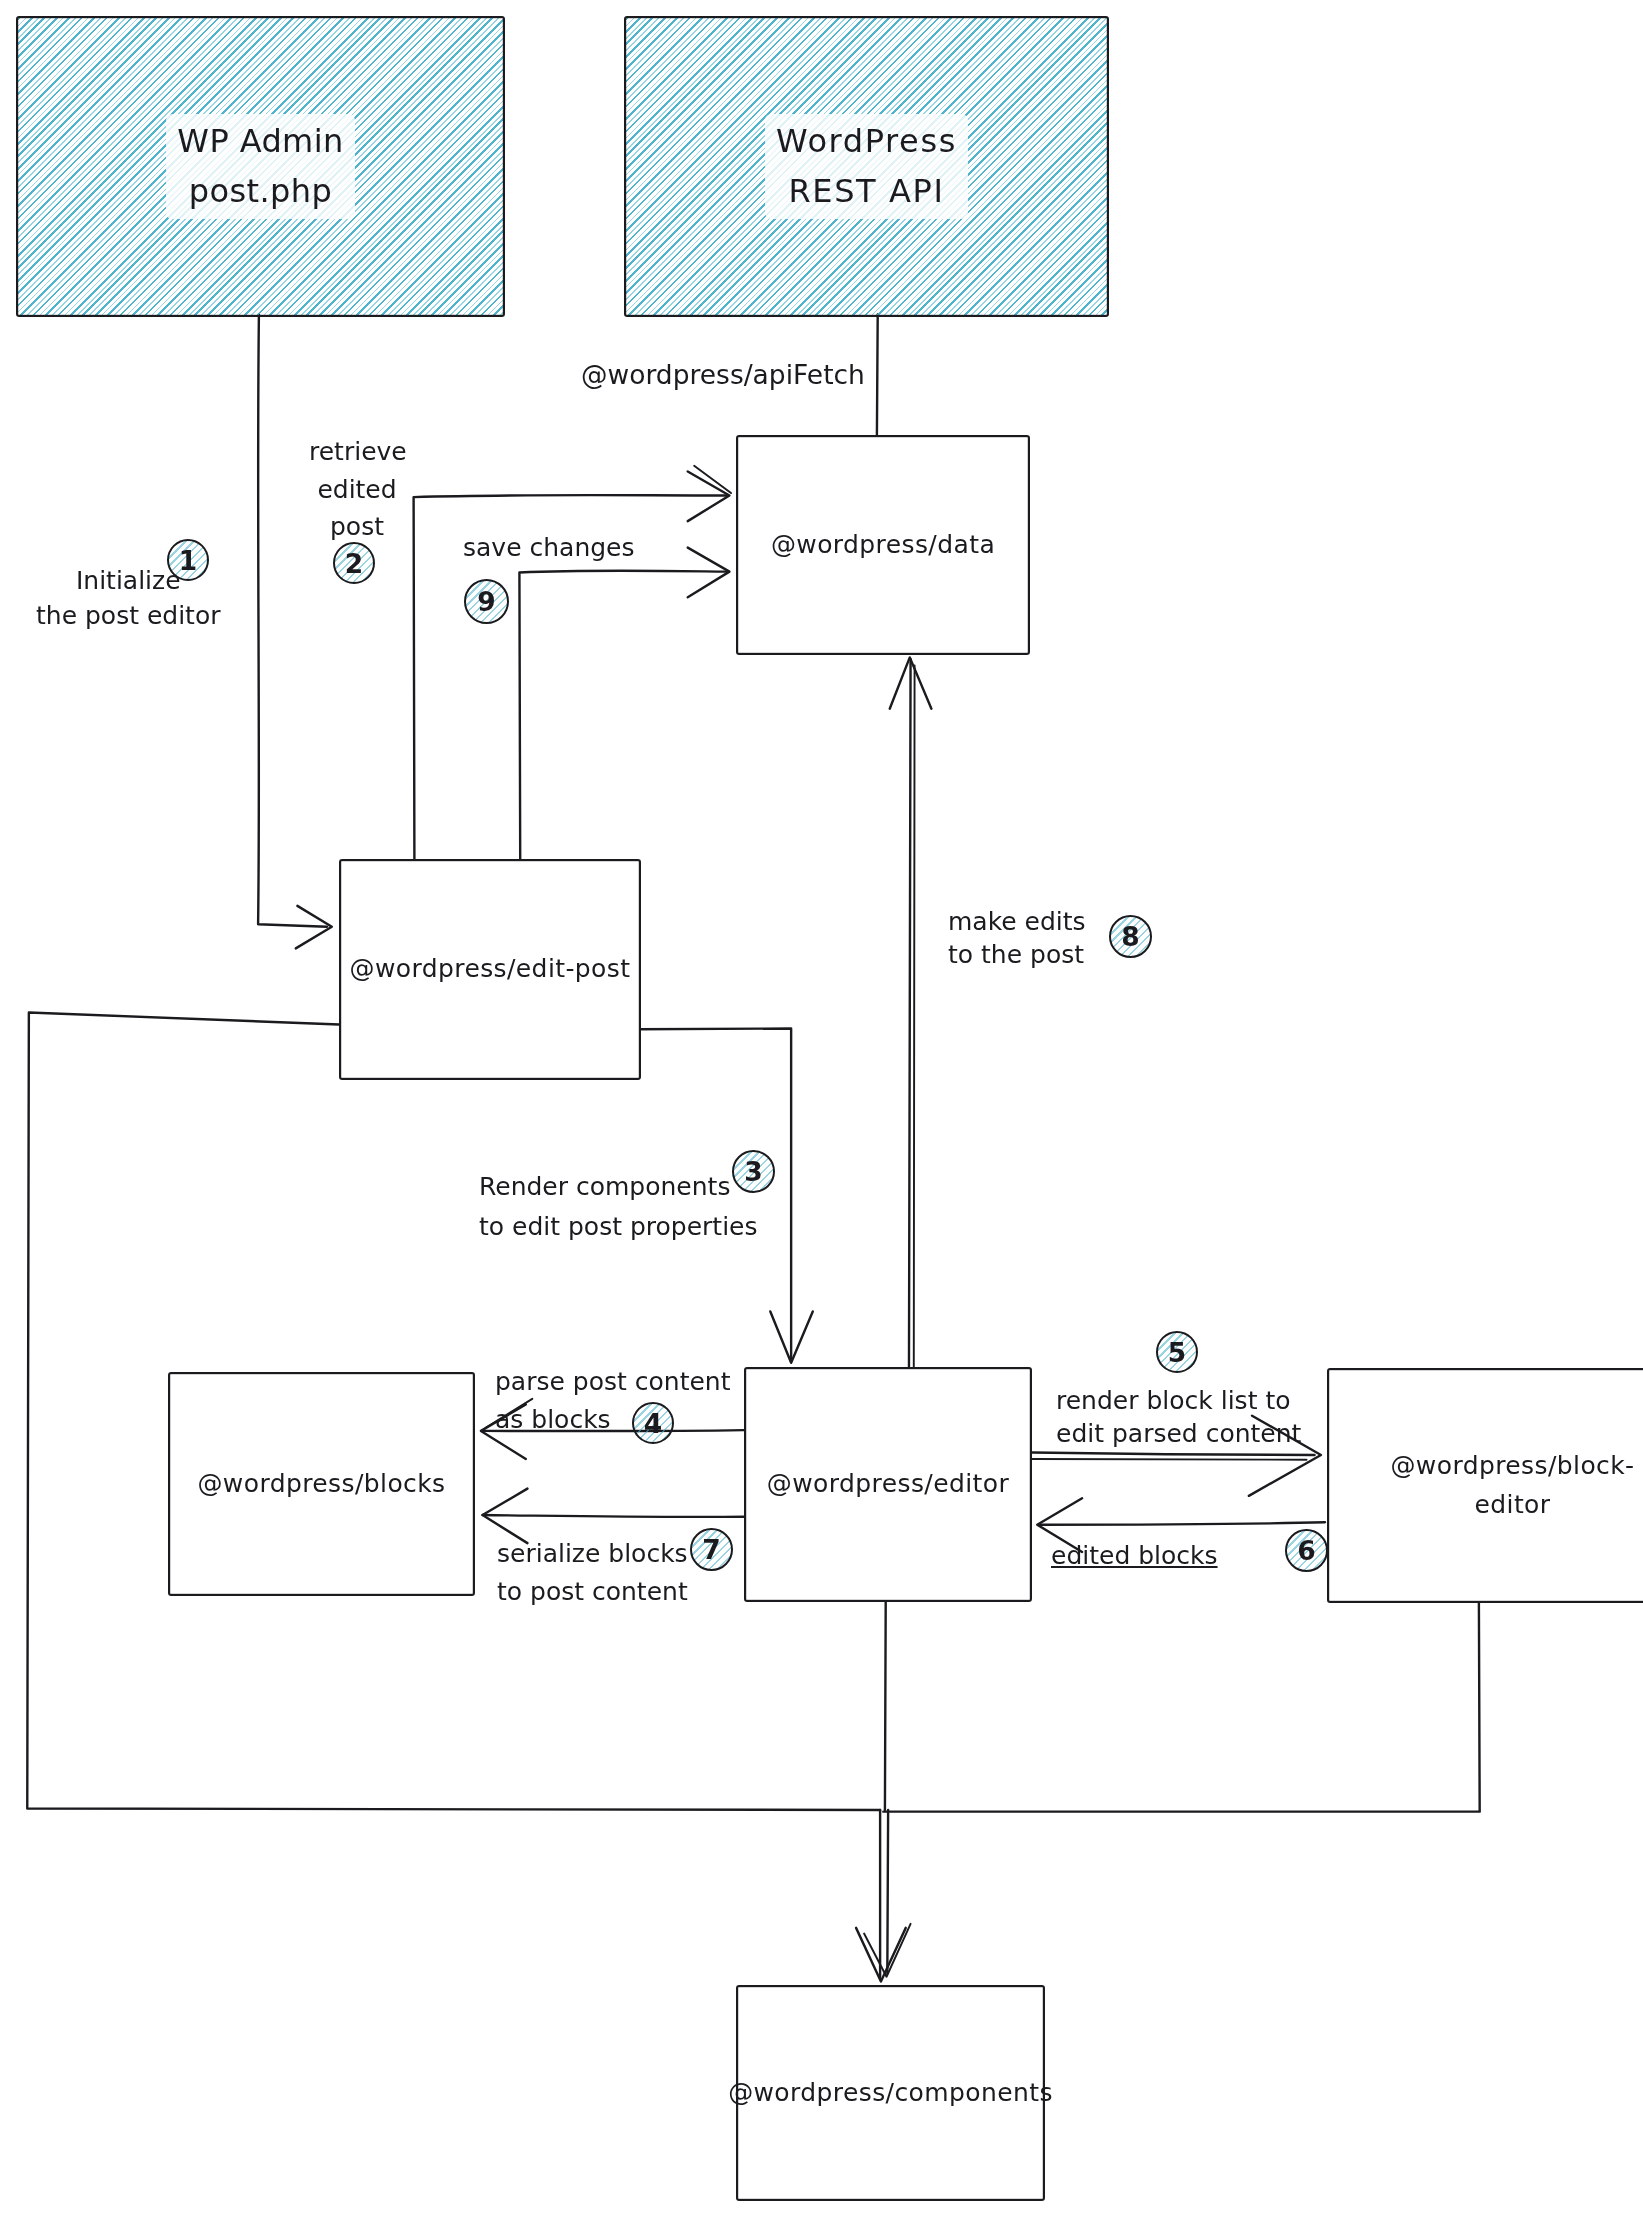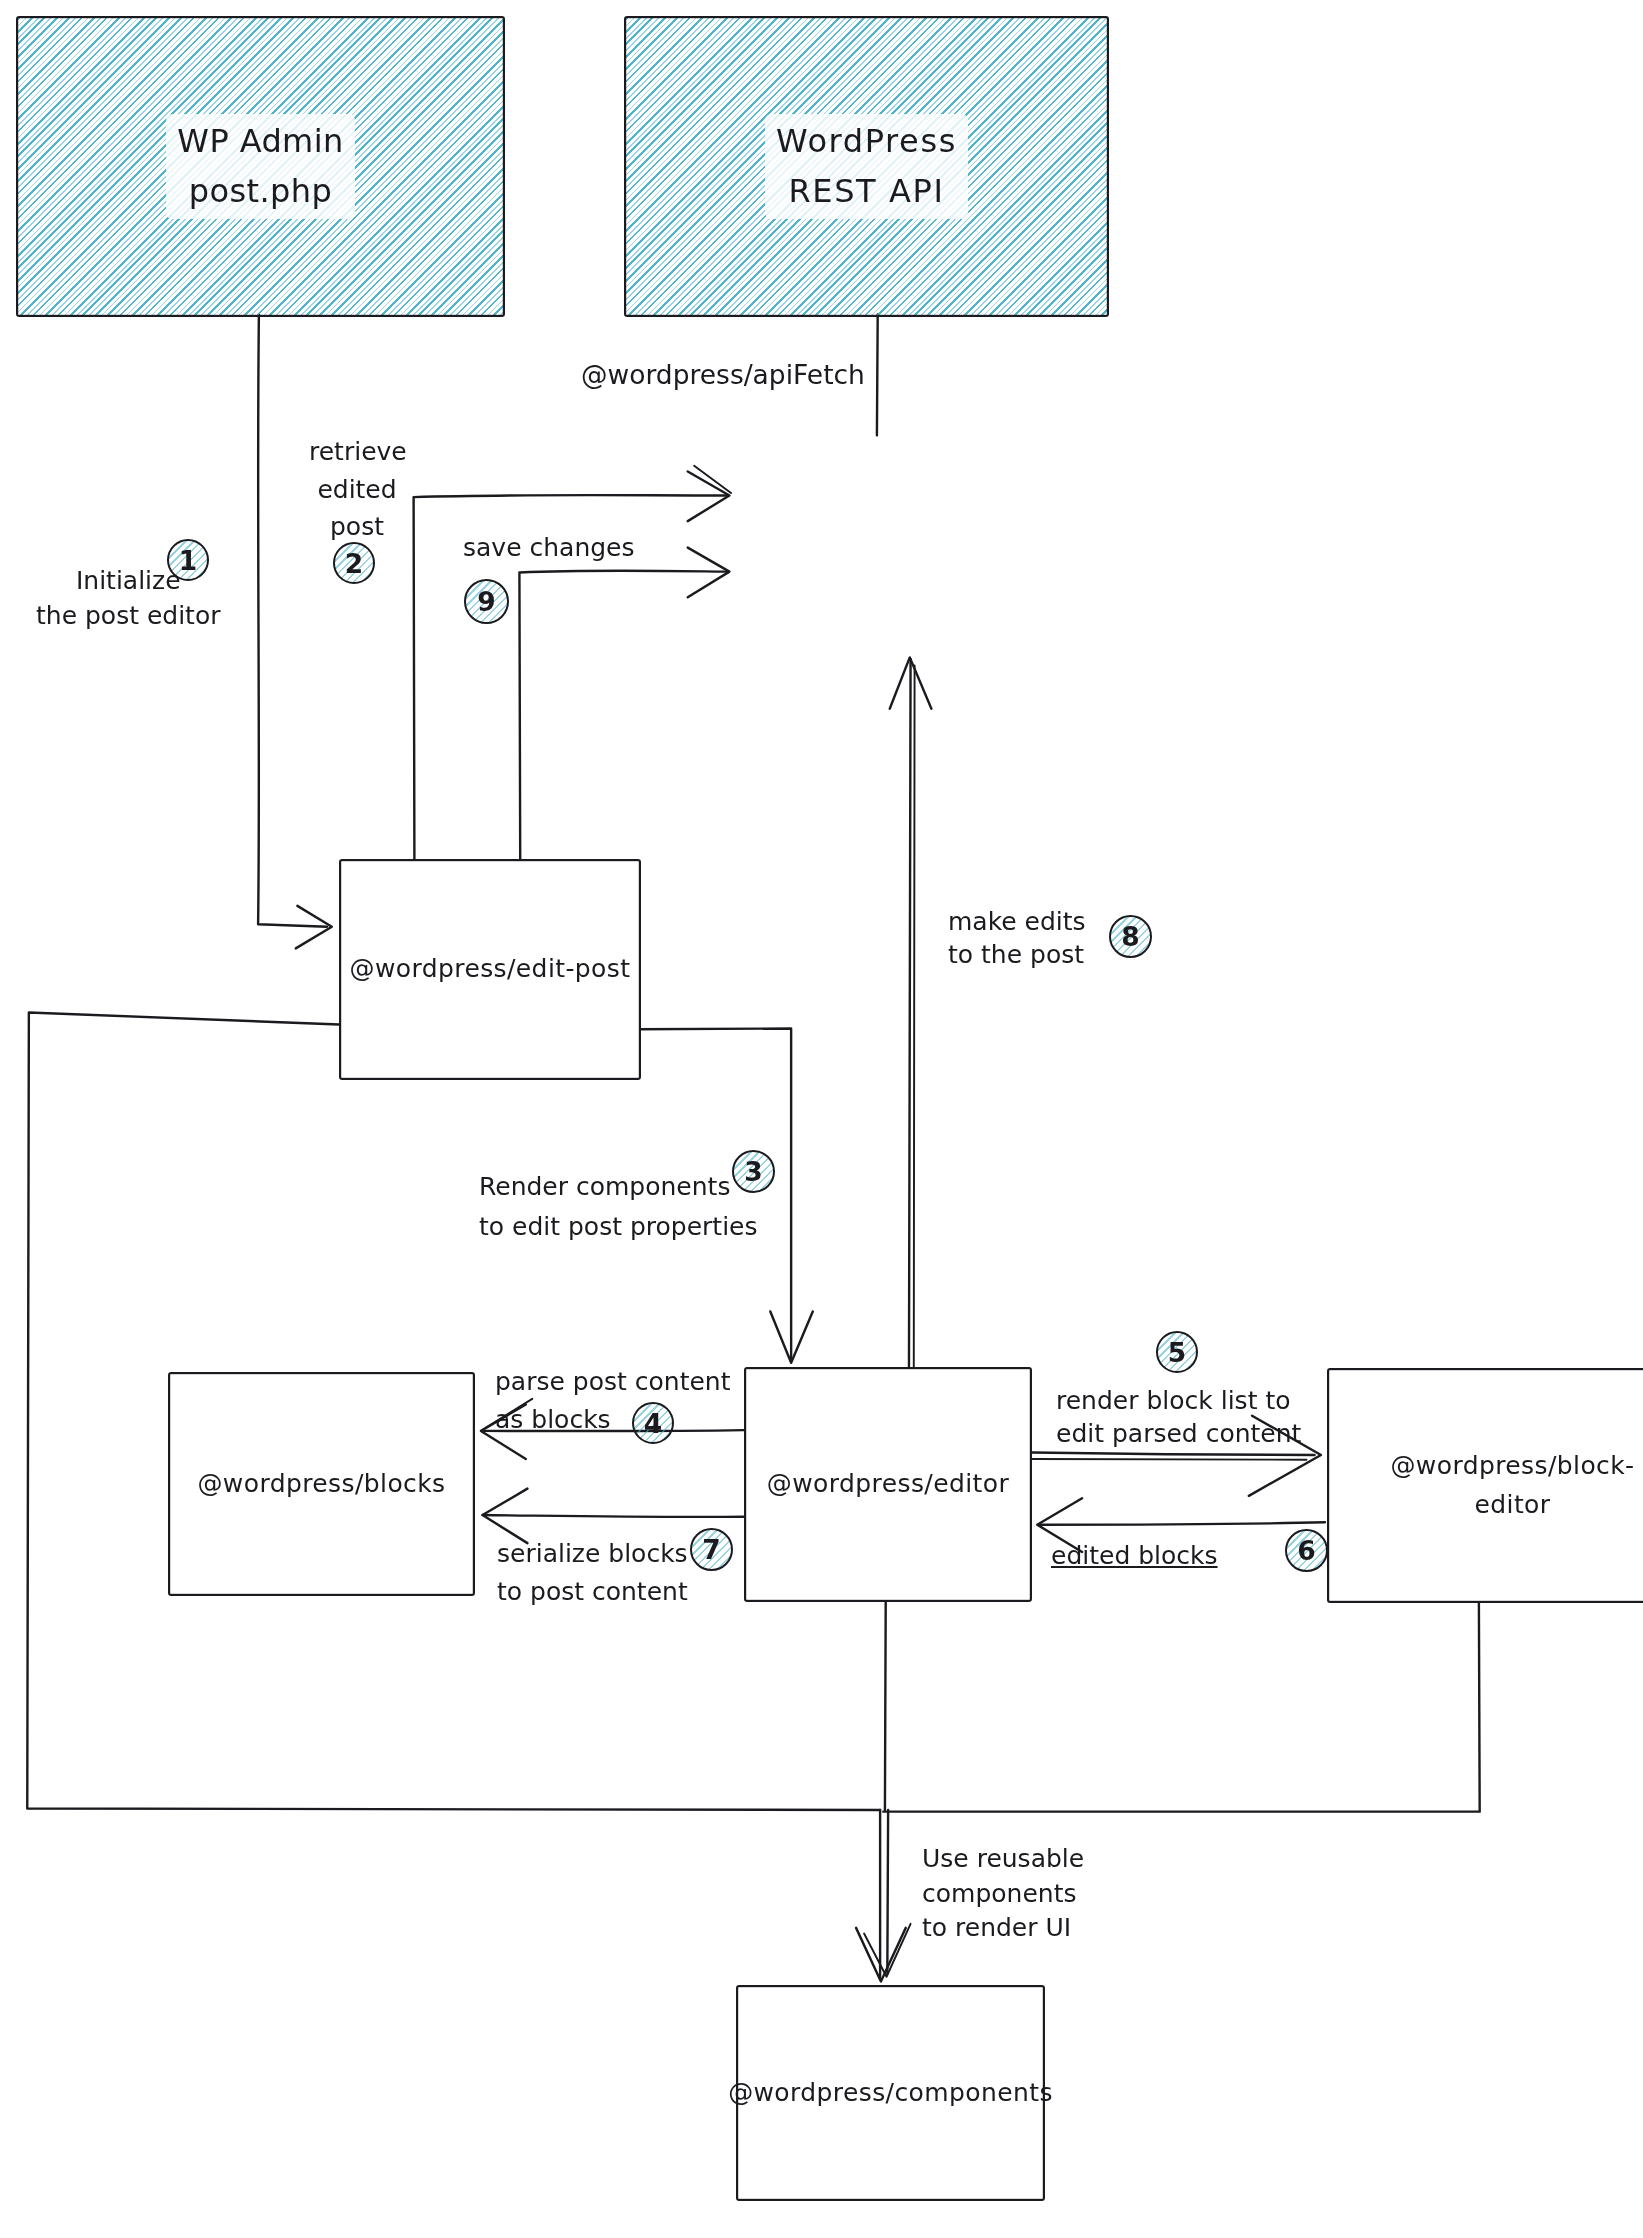--- a/index.html
+++ b/index.html
@@ -104,20 +104,23 @@
     </div>
   </div>
 
   <div class="node hatched" style="left:624px;top:16px;width:481px;height:297px;">
     <div class="lbl" style="letter-spacing:1.6px;">
       <div>WordPress</div>
       <div>REST API</div>
     </div>
   </div>
 
+  <div class="node" style="left:736px;top:435px;width:290px;height:216px;">
+    <div class="lbl">@wordpress/data</div>
+  </div>
 
   <div class="node" style="left:339px;top:859px;width:298px;height:217px;">
     <div class="lbl">@wordpress/edit-post</div>
   </div>
 
   <div class="node" style="left:168px;top:1372px;width:303px;height:220px;">
     <div class="lbl">@wordpress/blocks</div>
   </div>
 
   <div class="node" style="left:744px;top:1367px;width:284px;height:231px;">
@@ -176,20 +179,15 @@
     <div>to post content</div>
   </div>
   <div class="badge" style="left:690px;top:1528px;width:43px;height:43px;">7</div>
 
   <div class="ann" style="left:948px;top:906px;line-height:1.3;">
     <div>make edits</div>
     <div>to the post</div>
   </div>
   <div class="badge" style="left:1109px;top:915px;width:43px;height:43px;">8</div>
 
-  <div class="ann" style="left:922px;top:1842px;line-height:1.38;">
-    <div>Use reusable</div>
-    <div>components</div>
-    <div>to render UI</div>
-  </div>
 
 </div>
 
 
 </body></html>

